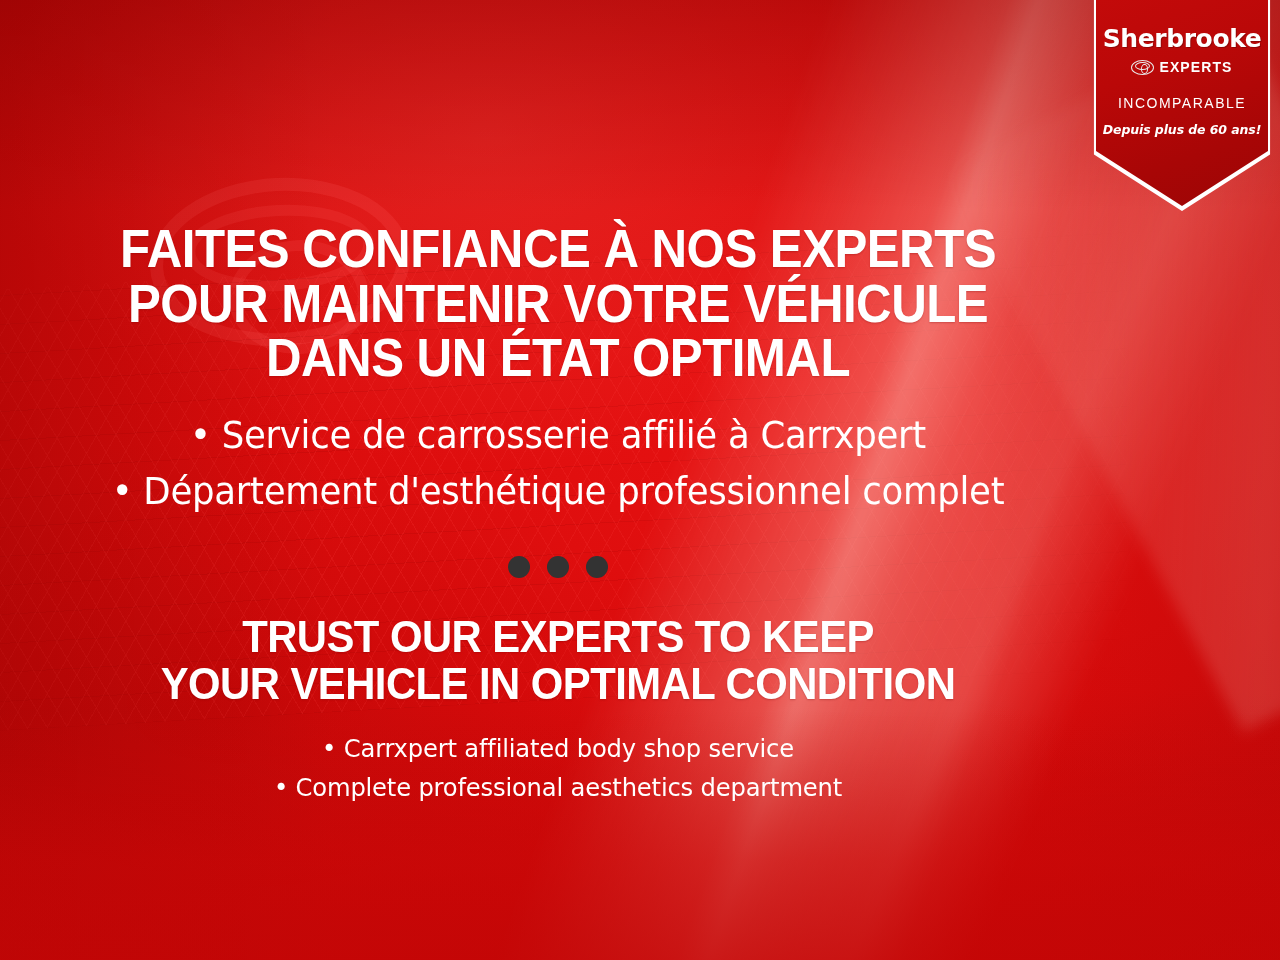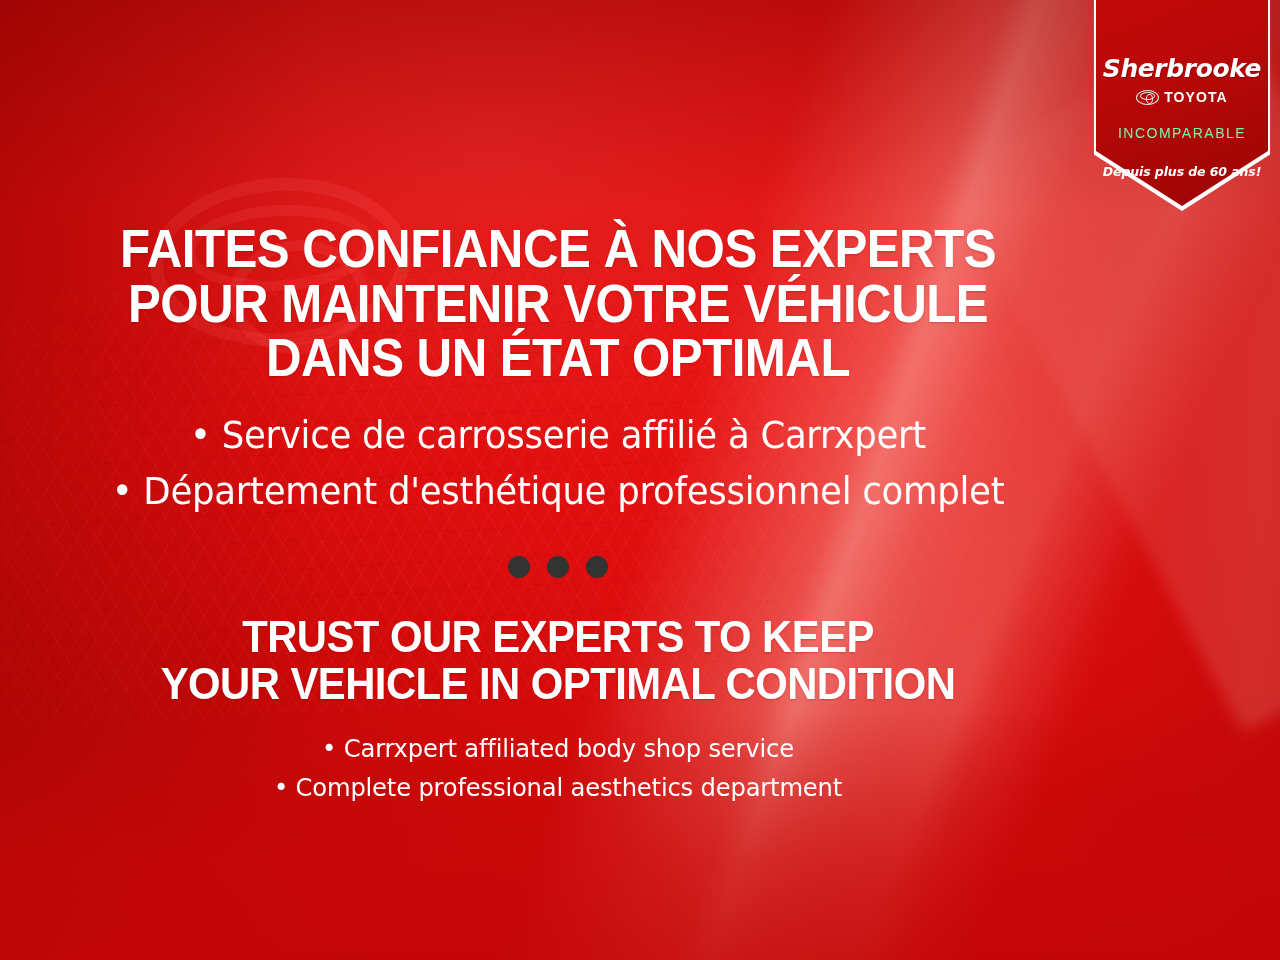--- a/index.html
+++ b/index.html
@@ -117,27 +117,25 @@
   .badge-inner {
     position:absolute; inset:0;
     display:flex; flex-direction:column;
     align-items:center;
     padding-top:32px;
     color:#fff;
   }
   .badge-word {
     font-family:"DejaVu Sans", sans-serif;
     font-weight:700;
-    font-style:italic;
     font-size:25px;
     letter-spacing:-.4px;
     line-height:1;
     text-shadow:1px 1px 0 rgba(0,0,0,.22);
     white-space:nowrap;
-    margin-top:30px;
   }
   .badge-toyota-row {
     display:flex; align-items:center; gap:5px;
     margin-top:8px;
   }
   .toyota-oval {
     position:relative;
     width:23px; height:15px;
     border:1.6px solid #e9e9e9;
     border-radius:50%;
@@ -159,24 +157,24 @@
     font-weight:700;
     font-size:14px;
     letter-spacing:1.1px;
   }
   .badge-tagline {
     margin-top:20px;
     font-family:"Liberation Sans", sans-serif;
     font-weight:400;
     font-size:14px;
     letter-spacing:1.5px;
-    color:#86efac;
+    color:#ffffff;
   }
   .badge-sub {
-    margin-top:23px;
+    margin-top:11px;
     font-family:"DejaVu Sans", sans-serif;
     font-weight:700;
     font-style:italic;
     font-size:12.5px;
     letter-spacing:-.1px;
     color:#ffffff;
     white-space:nowrap;
   }
 
   
@@ -261,21 +259,21 @@
   <div class="bg-vignette"></div>
   <div class="bg-soft-bottom"></div>
 
   <div class="badge">
     <div class="badge-outline"></div>
     <div class="badge-shape"></div>
     <div class="badge-inner">
       <div class="badge-word">Sherbrooke</div>
       <div class="badge-toyota-row">
         <span class="toyota-oval"></span>
-        <span class="badge-toyota-text">TOYOTA</span>
+        <span class="badge-toyota-text">EXPERTS</span>
       </div>
       <div class="badge-tagline">INCOMPARABLE</div>
       <div class="badge-sub">Depuis plus de 60 ans!</div>
     </div>
   </div>
 
   <div class="content">
 
     <div class="headline headline-fr">
       <span class="hl-line">FAITES CONFIANCE À NOS EXPERTS</span>

